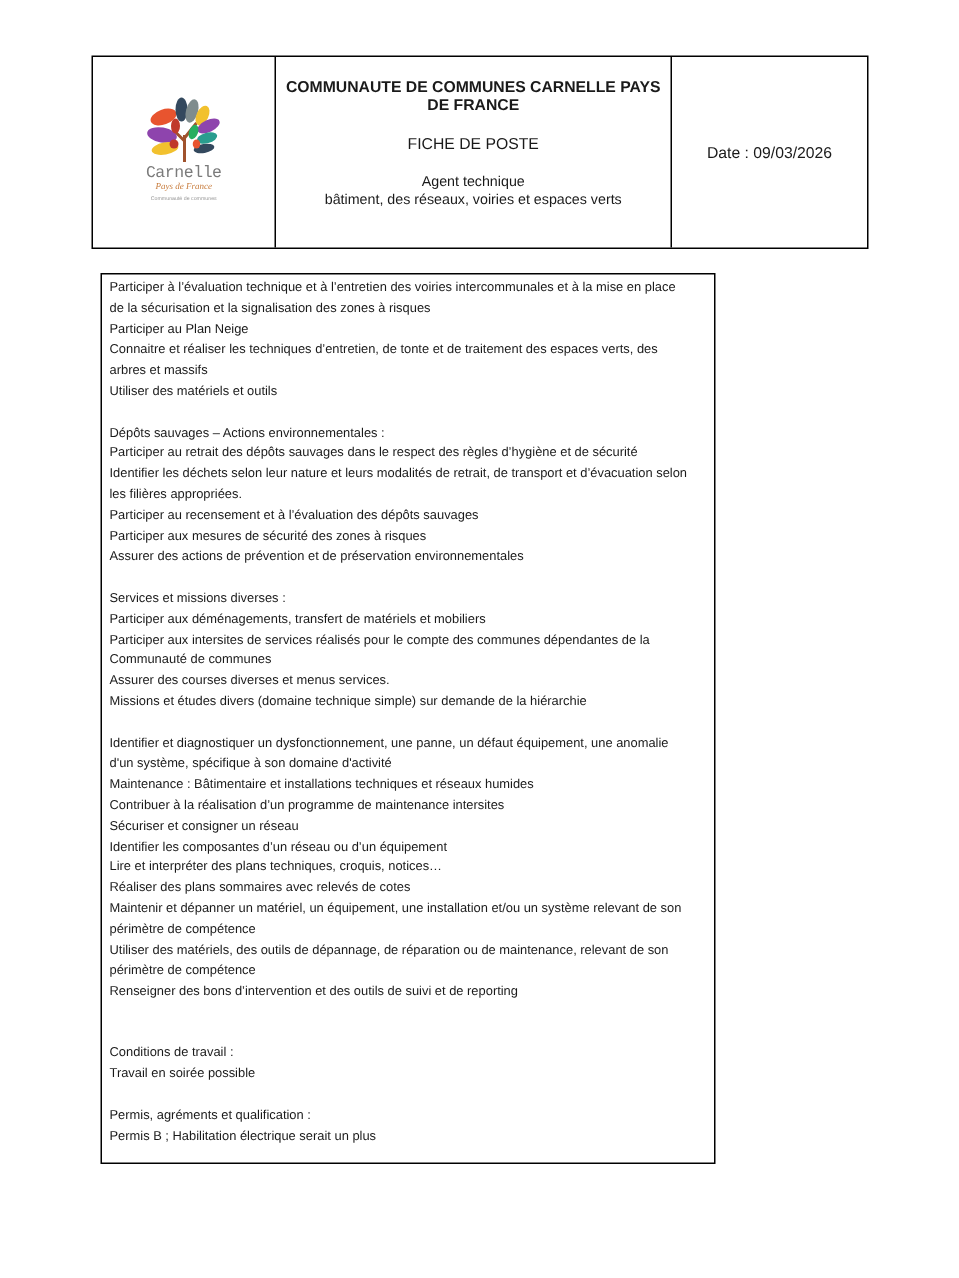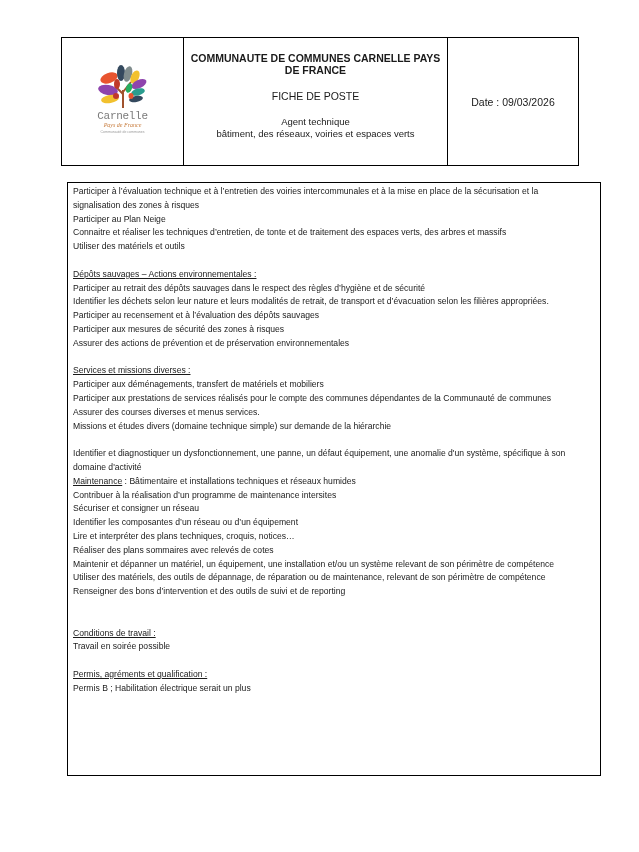--- a/index.html
+++ b/index.html
@@ -12,27 +12,27 @@
   .cell-title { width: 264px; border-right: 1px solid #000; text-align: center; font-size: 10.5px; line-height: 12px; padding-top: 14px; }
   .cell-date { flex: 1; display: flex; align-items: center; justify-content: center; font-size: 10.5px; }
   .title-org { margin: 0; font-weight: bold; }
   .title-fiche { margin: 14px 0 0 0; }
   .title-role { margin: 14px 0 0 0; font-size: 9.5px; line-height: 12px; }
   .logo { width: 56px; height: 78px; position: relative; margin-top: 2px; }
   .logo svg { display: block; }
   .logo-word { position: absolute; left: 0; right: 0; top: 46px; text-align: center; font-size: 11px; color: #7b7b7b; letter-spacing: -0.3px; font-family: Liberation Mono, monospace; }
   .logo-sub { position: absolute; left: 0; right: 0; top: 58px; text-align: center; font-size: 6px; color: #c77a3a; font-style: italic; font-family: "Liberation Serif", serif; }
   .logo-sub2 { position: absolute; left: 0; right: 0; top: 66px; text-align: center; font-size: 3.5px; color: #999; }
-  .body-box { position: absolute; left: 67px; top: 182px; width: 534px; height: 594px;
+  .body-box { position: absolute; left: 67px; top: 182px; width: 410px; height: 594px;
               border: 1px solid #000; box-sizing: border-box; padding: 2px 17px 0 5px;
               font-size: 8.6px; line-height: 13.8px; }
   .line { margin: 0; white-space: normal; }
   .gap { height: 13.8px; }
   .gap2 { height: 27.6px; }
-  .ul { text-decoration: underline; }
+  .ul { }
 </style>
 </head>
 <body>
 
 <div class="header-table">
   <div class="cell cell-logo">
     <div class="logo">
       <svg width="56" height="46" viewBox="0 0 56 46">
         <path d="M28 44 L28 26 M28 30 L20 22 M28 28 L36 18" stroke="#a0522d" stroke-width="2" fill="none"></path>
         <ellipse cx="14" cy="14" rx="9" ry="5" fill="#e8542f" transform="rotate(-20 14 14)"></ellipse>
@@ -82,21 +82,21 @@
     <p class="line">Identifier les déchets selon leur nature et leurs modalités de retrait, de transport et d’évacuation selon les filières appropriées.</p>
     <p class="line">Participer au recensement et à l’évaluation des dépôts sauvages</p>
     <p class="line">Participer aux mesures de sécurité des zones à risques</p>
     <p class="line">Assurer des actions de prévention et de préservation environnementales</p>
   </div>
   <div class="gap"></div>
 
   <div>
     <p class="line"><span class="ul">Services et missions diverses :</span></p>
     <p class="line">Participer aux déménagements, transfert de matériels et mobiliers</p>
-    <p class="line">Participer aux prestations de services réalisés pour le compte des communes dépendantes de la Communauté de communes</p>
+    <p class="line">Participer aux intersites de services réalisés pour le compte des communes dépendantes de la Communauté de communes</p>
     <p class="line">Assurer des courses diverses et menus services.</p>
     <p class="line">Missions et études divers (domaine technique simple) sur demande de la hiérarchie</p>
   </div>
   <div class="gap"></div>
 
   <div>
     <p class="line">Identifier et diagnostiquer un dysfonctionnement, une panne, un défaut équipement, une anomalie d'un système, spécifique à son domaine d'activité</p>
     <p class="line"><span class="ul">Maintenance</span><span> : Bâtimentaire et installations techniques et réseaux humides</span></p>
     <p class="line">Contribuer à la réalisation d’un programme de maintenance intersites</p>
     <p class="line">Sécuriser et consigner un réseau</p>

